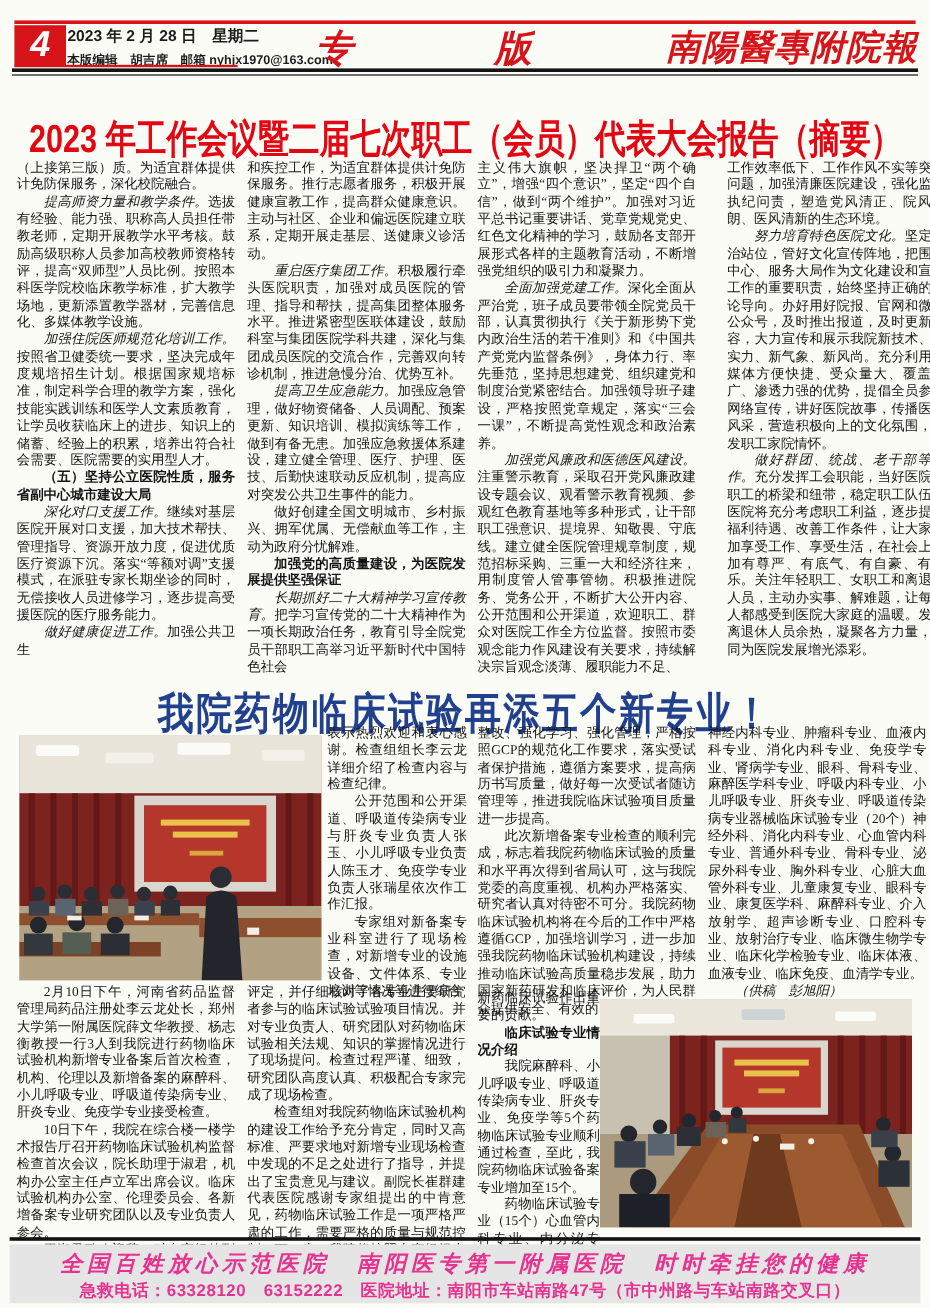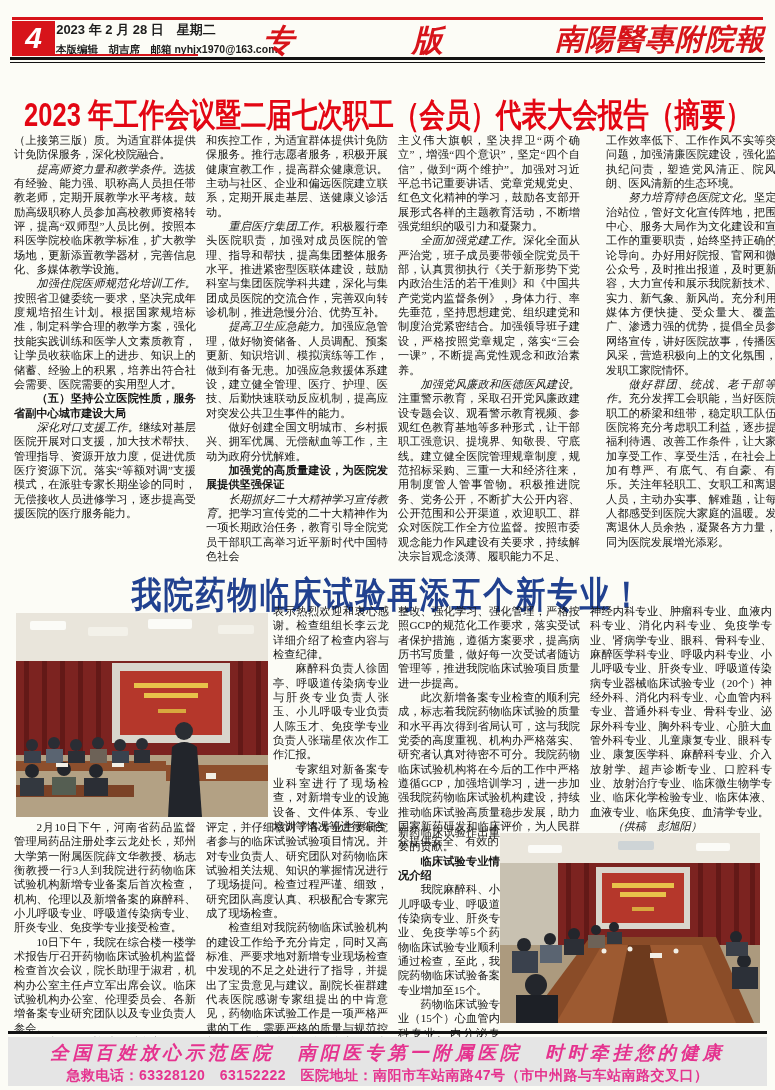--- a/index.html
+++ b/index.html
@@ -68,20 +68,21 @@
   <div class="abs masthead">南陽醫專附院報</div>
   <div class="abs hdr-rule"></div>
 
   <h1 class="abs title1">2023 年工作会议暨二届七次职工（会员）代表大会报告（摘要）</h1>
   <div class="abs col c1">
       <p class="para flush">（上接第三版）质。为适宜群体提供计免防保服务，深化校院融合。</p>
       <p class="para"><span class="kai">提高师资力量和教学条件。</span>选拔有经验、能力强、职称高人员担任带教老师，定期开展教学水平考核。鼓励高级职称人员参加高校教师资格转评，提高“双师型”人员比例。按照本科医学院校临床教学标准，扩大教学场地，更新添置教学器材，完善信息化、多媒体教学设施。</p>
       <p class="para"><span class="kai">加强住院医师规范化培训工作。</span>按照省卫健委统一要求，坚决完成年度规培招生计划。根据国家规培标准，制定科学合理的教学方案，强化技能实践训练和医学人文素质教育，让学员收获临床上的进步、知识上的储蓄、经验上的积累，培养出符合社会需要、医院需要的实用型人才。</p>
       <p class="para bhead">（五）坚持公立医院性质，服务省副中心城市建设大局</p>
       <p class="para"><span class="kai">深化对口支援工作。</span>继续对基层医院开展对口支援，加大技术帮扶、管理指导、资源开放力度，促进优质医疗资源下沉。落实“等额对调”支援模式，在派驻专家长期坐诊的同时，无偿接收人员进修学习，逐步提高受援医院的医疗服务能力。</p>
+      <p class="para"><span class="kai">做好健康促进工作。</span>加强公共卫生</p>
     </div>
   <div class="abs col c2">
       <p class="para flush">和疾控工作，为适宜群体提供计免防保服务。推行志愿者服务，积极开展健康宣教工作，提高群众健康意识。主动与社区、企业和偏远医院建立联系，定期开展走基层、送健康义诊活动。</p>
       <p class="para"><span class="kai">重启医疗集团工作。</span>积极履行牵头医院职责，加强对成员医院的管理、指导和帮扶，提高集团整体服务水平。推进紧密型医联体建设，鼓励科室与集团医院学科共建，深化与集团成员医院的交流合作，完善双向转诊机制，推进急慢分治、优势互补。</p>
       <p class="para"><span class="kai">提高卫生应急能力。</span>加强应急管理，做好物资储备、人员调配、预案更新、知识培训、模拟演练等工作，做到有备无患。加强应急救援体系建设，建立健全管理、医疗、护理、医技、后勤快速联动反应机制，提高应对突发公共卫生事件的能力。</p>
       <p class="para">做好创建全国文明城市、乡村振兴、拥军优属、无偿献血等工作，主动为政府分忧解难。</p>
       <p class="para bhead">加强党的高质量建设，为医院发展提供坚强保证</p>
       <p class="para"><span class="kai">长期抓好二十大精神学习宣传教育。</span>把学习宣传党的二十大精神作为一项长期政治任务，教育引导全院党员干部职工高举习近平新时代中国特色社会</p>
     </div>
   <div class="abs col c3">
@@ -156,21 +157,21 @@
     </svg>
   </figure>
 
   <div class="abs a2c1">
       <p class="para">2月10日下午，河南省药品监督管理局药品注册处李云龙处长，郑州大学第一附属医院薛文华教授、杨志衡教授一行3人到我院进行药物临床试验机构新增专业备案后首次检查，机构、伦理以及新增备案的麻醉科、小儿呼吸专业、呼吸道传染病专业、肝炎专业、免疫学专业接受检查。</p>
       <p class="para">10日下午，我院在综合楼一楼学术报告厅召开药物临床试验机构监督检查首次会议，院长助理于淑君，机构办公室主任卢立军出席会议。临床试验机构办公室、伦理委员会、各新增备案专业研究团队以及专业负责人参会。</p>
       <p class="para">于淑君致欢迎辞，对专家组的到来</p>
     </div>
   <div class="abs a2c2n">
       <p class="para flush">表示热烈欢迎和衷心感谢。检查组组长李云龙详细介绍了检查内容与检查纪律。</p>
-      <p class="para">麻醉科负责人徐固亭、呼吸道传染病专业与肝炎专业负责人张玉、小儿呼吸专业负责人陈玉才、免疫学专业负责人张瑞星依次作工作汇报。</p>
+      <p class="para">公开范围和公开渠道、呼吸道传染病专业与肝炎专业负责人张玉、小儿呼吸专业负责人陈玉才、免疫学专业负责人张瑞星依次作工作汇报。</p>
       <p class="para">专家组对新备案专业科室进行了现场检查，对新增专业的设施设备、文件体系、专业培训等情况等进行综合</p>
     </div>
   <div class="abs a2c2w">
       <p class="para flush">评定，并仔细核对了各专业主要研究者参与的临床试验试验项目情况。并对专业负责人、研究团队对药物临床试验相关法规、知识的掌握情况进行了现场提问。检查过程严谨、细致，研究团队高度认真、积极配合专家完成了现场检查。</p>
       <p class="para">检查组对我院药物临床试验机构的建设工作给予充分肯定，同时又高标准、严要求地对新增专业现场检查中发现的不足之处进行了指导，并提出了宝贵意见与建议。副院长崔群建代表医院感谢专家组提出的中肯意见，药物临床试验工作是一项严格严肃的工作，需要严格的质量与规范控制。下一步，我院将按照专家组提出的意见，并逐条逐项强化</p>
     </div>
   <div class="abs a2c3w">
       <p class="para flush">整改、强化学习、强化管理，严格按照GCP的规范化工作要求，落实受试者保护措施，遵循方案要求，提高病历书写质量，做好每一次受试者随访管理等，推进我院临床试验项目质量进一步提高。</p>
       <p class="para">此次新增备案专业检查的顺利完成，标志着我院药物临床试验的质量和水平再次得到省局认可，这与我院党委的高度重视、机构办严格落实、研究者认真对待密不可分。我院药物临床试验机构将在今后的工作中严格遵循GCP，加强培训学习，进一步加强我院药物临床试验机构建设，持续推动临床试验高质量稳步发展，助力国家新药研发和临床评价，为人民群众提供安全、有效的</p>
     </div>

